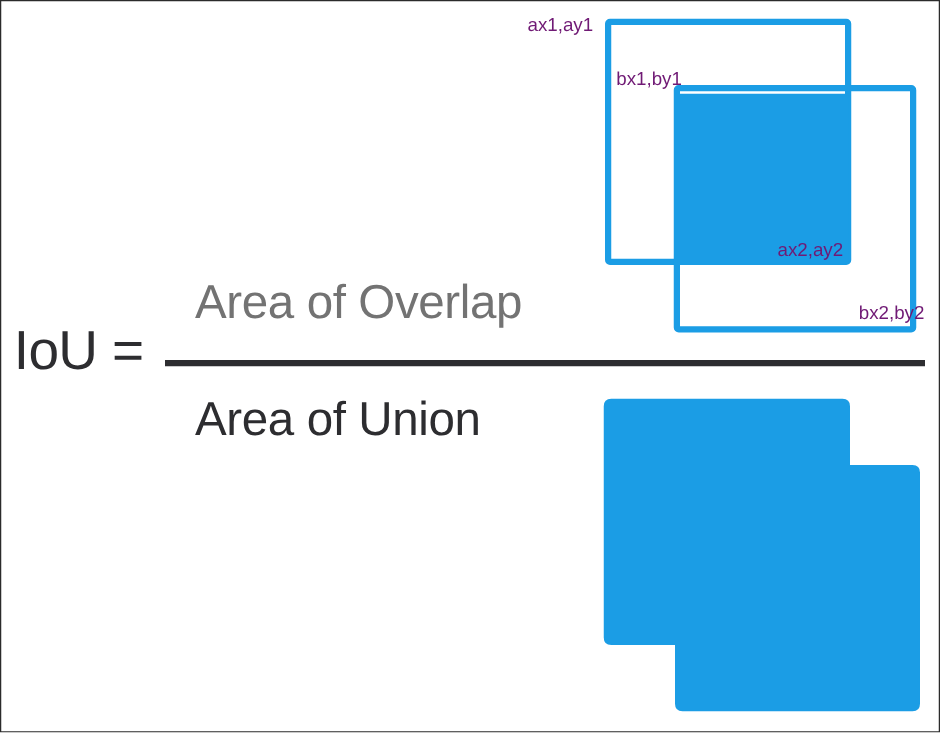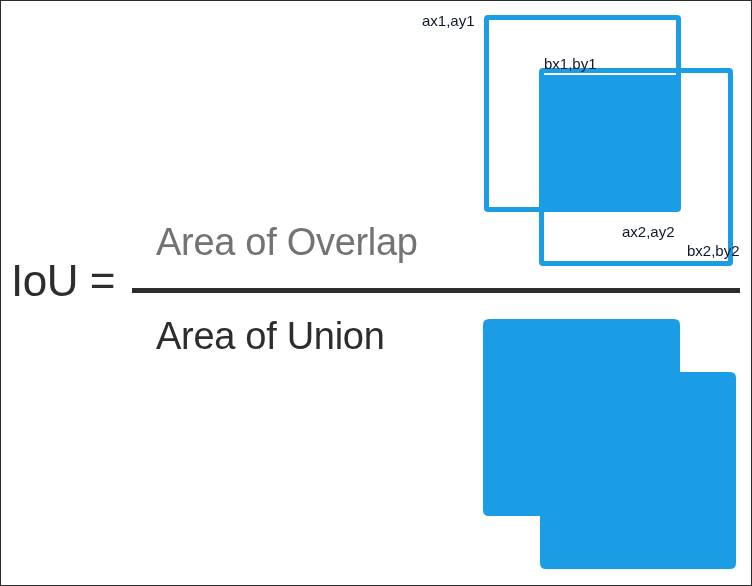--- a/index.html
+++ b/index.html
@@ -94,26 +94,26 @@
     width: 138px;
     height: 136px;
     background: #1b9de5;
   }
 
   
   .coord-label {
     position: absolute;
     font-size: 15px;
     line-height: 1;
-    color: #0f172a;
+    color: #701a75;
     white-space: nowrap;
   }
   .label-ax1 { left: 421px; top: 12px; }
-  .label-bx1 { left: 543px; top: 55px; }
-  .label-ax2 { left: 621px; top: 192px; margin-top: 31px; }
+  .label-bx1 { left: 492px; top: 55px; }
+  .label-ax2 { left: 621px; top: 192px; }
   .label-bx2 { left: 686px; top: 242px; }
 
   
   .diagram-union {
     position: absolute;
     left: 0;
     top: 0;
     width: 752px;
     height: 586px;
     pointer-events: none;

